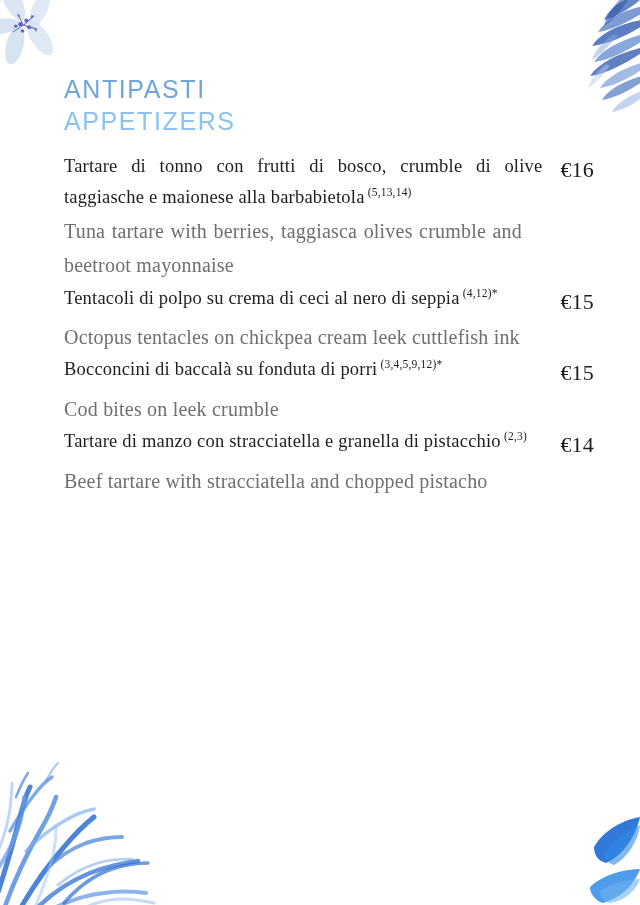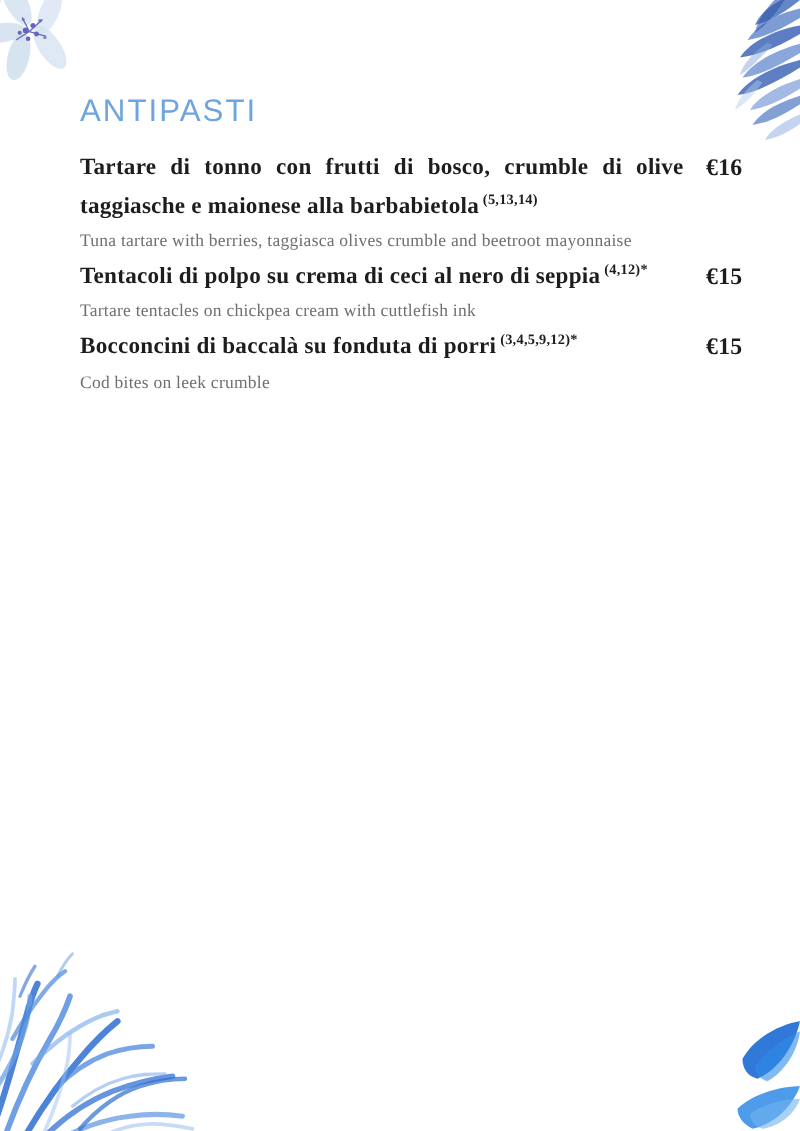--- a/index.html
+++ b/index.html
@@ -54,57 +54,56 @@
 
   .menu-item {
     display: block;
   }
   .menu-item:first-child { margin-top: 14px; }
 
   .item-head {
     display: flex;
     align-items: flex-start;
     justify-content: flex-start;
-    font-weight: bold;
   }
 
   .name-it {
     flex: 1 1 auto;
     margin: 0;
     color: #1d1d1f;
     font-size: 18.5px;
     line-height: 1.70;
     text-align: justify;
     text-justify: inter-word;
     letter-spacing: 0.2px;
   }
   
 
   .price {
     flex: 0 0 auto;
     margin: 0;
     padding-left: 18px;
     color: #1d1d1f;
-    font-size: 19px;
+    font-size: 22px;
     line-height: 1.70;
     white-space: nowrap;
     letter-spacing: 0.2px;
   }
 
   .allergens {
     font-size: 11.5px;
     vertical-align: super;
     line-height: 0;
     letter-spacing: 0.2px;
   }
 
   .name-en {
     margin: 0;
     color: #6f6f73;
-    font-size: 14px;
+    font-size: 20px;
     line-height: 1.72;
     text-align: justify;
     text-justify: inter-word;
     letter-spacing: 0.2px;
     padding-right: 72px;
   }
   
   .name-en.no-justify { text-align: left; padding-right: 0; }
 </style>
 </head>
@@ -177,38 +176,46 @@
     <path d="M24 34 C34 16 56 6 70 4 C66 22 54 42 36 50 C28 48 24 42 24 34 Z" fill="#1f6ed6" opacity="0.92"></path>
     <path d="M34 40 C44 26 60 16 70 12 C68 28 58 44 44 52 C38 50 34 46 34 40 Z" fill="#2f8ae6" opacity="0.6"></path>
     <path d="M20 74 C32 62 54 56 70 56 C64 72 50 86 32 90 C24 86 20 80 20 74 Z" fill="#2f8ae6" opacity="0.85"></path>
     <path d="M30 78 C42 70 58 66 70 66 C66 78 54 88 40 90 C34 88 30 84 30 78 Z" fill="#6fb3f0" opacity="0.6"></path>
   </g>
 </svg>
 
 <div class="sheet">
 
   <h1 class="section-heading heading-it">ANTIPASTI</h1>
+  <h2 class="section-heading heading-en">APPETIZERS</h2>
 
   <ul class="menu-list" id="menu-list">
       <li class="menu-item">
         <div class="item-head">
           <p class="name-it">Tartare di tonno con frutti di bosco, crumble di olive taggiasche e maionese alla barbabietola<span class="allergens"> (5,13,14)</span></p>
           <p class="price">€16</p>
         </div>
         <p class="name-en">Tuna tartare with berries, taggiasca olives crumble and beetroot mayonnaise</p>
       </li>
       <li class="menu-item">
         <div class="item-head">
           <p class="name-it">Tentacoli di polpo su crema di ceci al nero di seppia<span class="allergens"> (4,12)*</span></p>
           <p class="price">€15</p>
         </div>
-        <p class="name-en">Tartare tentacles on chickpea cream with cuttlefish ink</p>
+        <p class="name-en">Octopus tentacles on chickpea cream leek cuttlefish ink</p>
       </li>
       <li class="menu-item">
         <div class="item-head">
           <p class="name-it">Bocconcini di baccalà su fonduta di porri<span class="allergens"> (3,4,5,9,12)*</span></p>
           <p class="price">€15</p>
         </div>
         <p class="name-en no-justify">Cod bites on leek crumble</p>
       </li>
+      <li class="menu-item">
+        <div class="item-head">
+          <p class="name-it">Tartare di manzo con stracciatella e granella di pistacchio<span class="allergens"> (2,3)</span></p>
+          <p class="price">€14</p>
+        </div>
+        <p class="name-en">Beef tartare with stracciatella and chopped pistacho</p>
+      </li>
     </ul>
 
 </div>
 
 </body></html>

